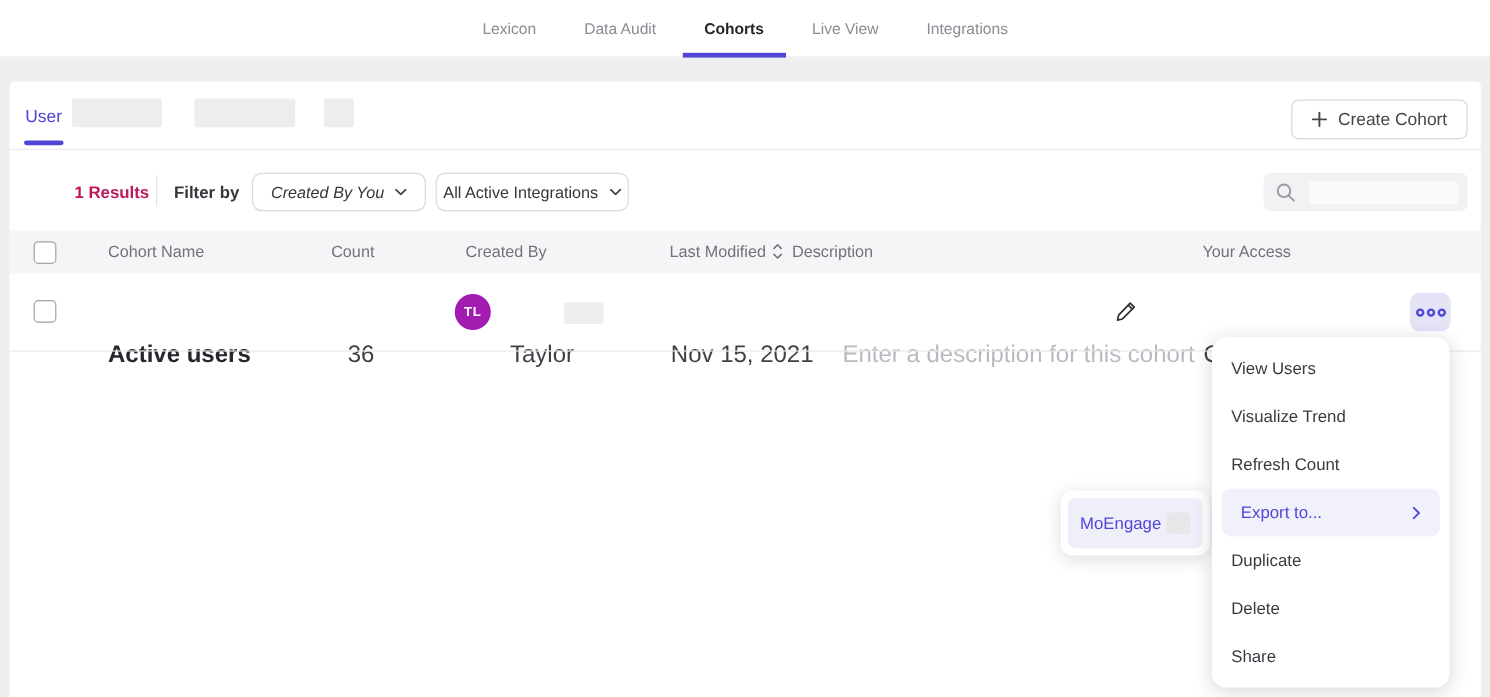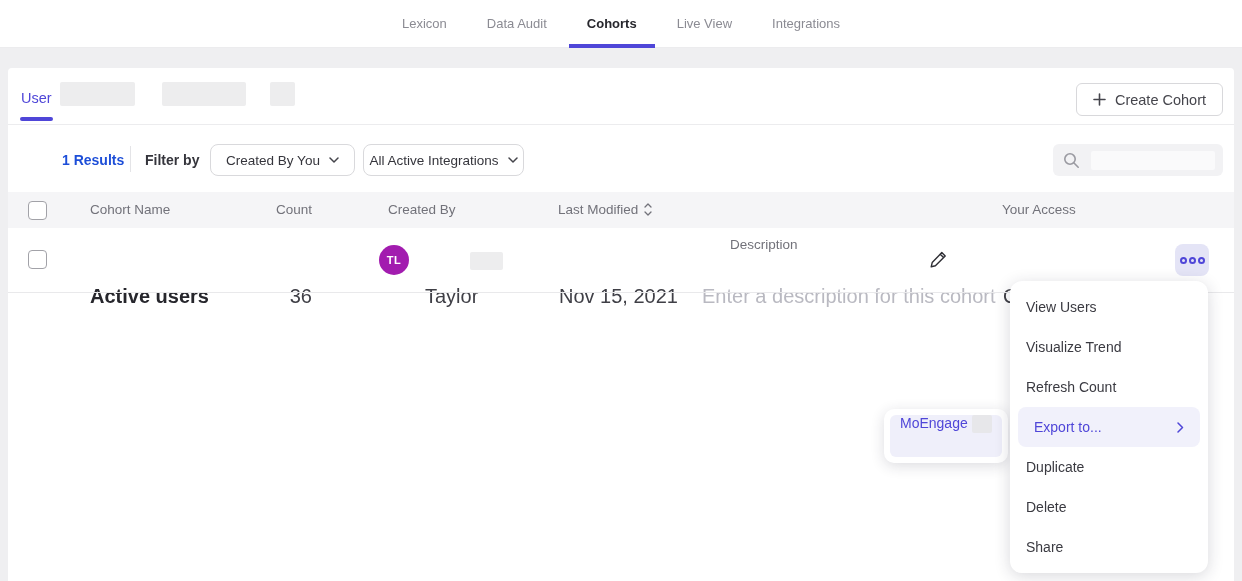--- a/index.html
+++ b/index.html
@@ -40,48 +40,48 @@
   .g3 { left:262px; top:14px; width:25px; height:24px; }
   .tabs-divider { position:absolute; left:0; right:0; top:56px; height:1px; background:#ececee; }
 
   .create-btn {
     position:absolute; right:11px; top:15px; height:33px;
     border:1px solid #d8d8db; border-radius:6px; background:#fff;
     display:flex; align-items:center; gap:9px; padding:0 16px;
     font-size:14.5px; font-weight:500; color:#45454c; cursor:pointer;
   }
   
-  .results   { position:absolute; left:54px;  top:84px; font-weight:700; color:#1d4ed8; }
+  .results   { position:absolute; left:54px;  top:84px; font-weight:700; color:#be185d; }
   .vdivider  { position:absolute; left:122px; top:78px; width:1px; height:26px; background:#e4e4e7; }
   .filter-by { position:absolute; left:137px; top:84px; font-weight:700; color:#35353c; }
   .dropdown {
     position:absolute; top:76px; height:32px;
     border:1px solid #d9d9dc; border-radius:8px; background:#fff;
     display:flex; align-items:center; justify-content:center; gap:9px;
     font-size:13.5px; font-weight:500; color:#35353c; cursor:pointer;
   }
-  .dd1 { left:202px; width:145px; }
+  .dd1 { left:202px; width:145px;font-style:italic; }
   .dd2 { left:355px; width:161px; }
   .search {
     position:absolute; left:1045px; top:76px; width:170px; height:32px;
     background:#f2f2f4; border-radius:6px; cursor:text;
   }
   .search svg { position:absolute; left:10px; top:8px; }
   .search .ghost-in { position:absolute; left:38px; top:7px; width:124px; height:19px; background:#fafafb; border-radius:2px; }
   
   .thead { position:absolute; left:0; right:0; top:124px; height:36px; background:#f5f5f7; }
   .th { position:absolute; top:134px; font-size:13.5px; font-weight:500; color:#72727a; white-space:nowrap; }
   .cb {
     position:absolute; width:19px; height:19px; left:20px;
     border:1px solid #a2a2a8; border-radius:4px; background:#fff; cursor:pointer;
   }
   .cb-head { top:133px; } .cb-row { top:182px; }
   .col-name { left:82px; } .col-count { left:226px; width:78px; text-align:right; }
   .col-created { left:380px; } .col-modified { left:550px; display:flex; align-items:center; gap:6px; }
-  .col-desc { left:722px;margin-top:35px; } .col-access { left:994px; }
+  .col-desc { left:652px; } .col-access { left:994px; }
   .trow-border { position:absolute; left:0; right:0; top:224px; height:1px; background:#e9e9eb; }
   .td { position:absolute; top:184px; font-size:20px; color:#3f3f46; white-space:nowrap;margin-top:33px; }
   .cohort-name { font-weight:700; color:#26262c; cursor:pointer; }
   .avatar {
     position:absolute; left:371px; top:177px; width:30px; height:30px;
     border-radius:50%; background:#a21caf; color:#fff;
     display:flex; align-items:center; justify-content:center;
     font-size:11px; font-weight:700; letter-spacing:.5px;
   }
   .name-ghost { left:462px; top:184px; width:33px; height:18px; }
@@ -109,21 +109,21 @@
   }
   
   .submenu {
     position:absolute; left:884px; top:409px; width:124px; height:54px;
     background:#fff; border-radius:10px;
     box-shadow:0 3px 14px rgba(40,40,60,.16); z-index:2;
   }
   .submenu-item {
     position:absolute; left:6px; top:6px; right:6px; bottom:6px;
     background:#efeffa; border-radius:6px;
-    display:flex; padding:0 10px;
+    display:flex; align-items:center; padding:0 10px;
     font-size:14px; color:#4f46d8; cursor:pointer;
   }
   .submenu-item .ghost-sm { width:32px; height:18px; background:#e7e7ea; border-radius:2px; margin-left:4px; }
 </style>
 </head>
 <body>
 
 <div class="topnav">
   <div class="nav-tabs">
     <div class="nav-tab">Lexicon</div>

